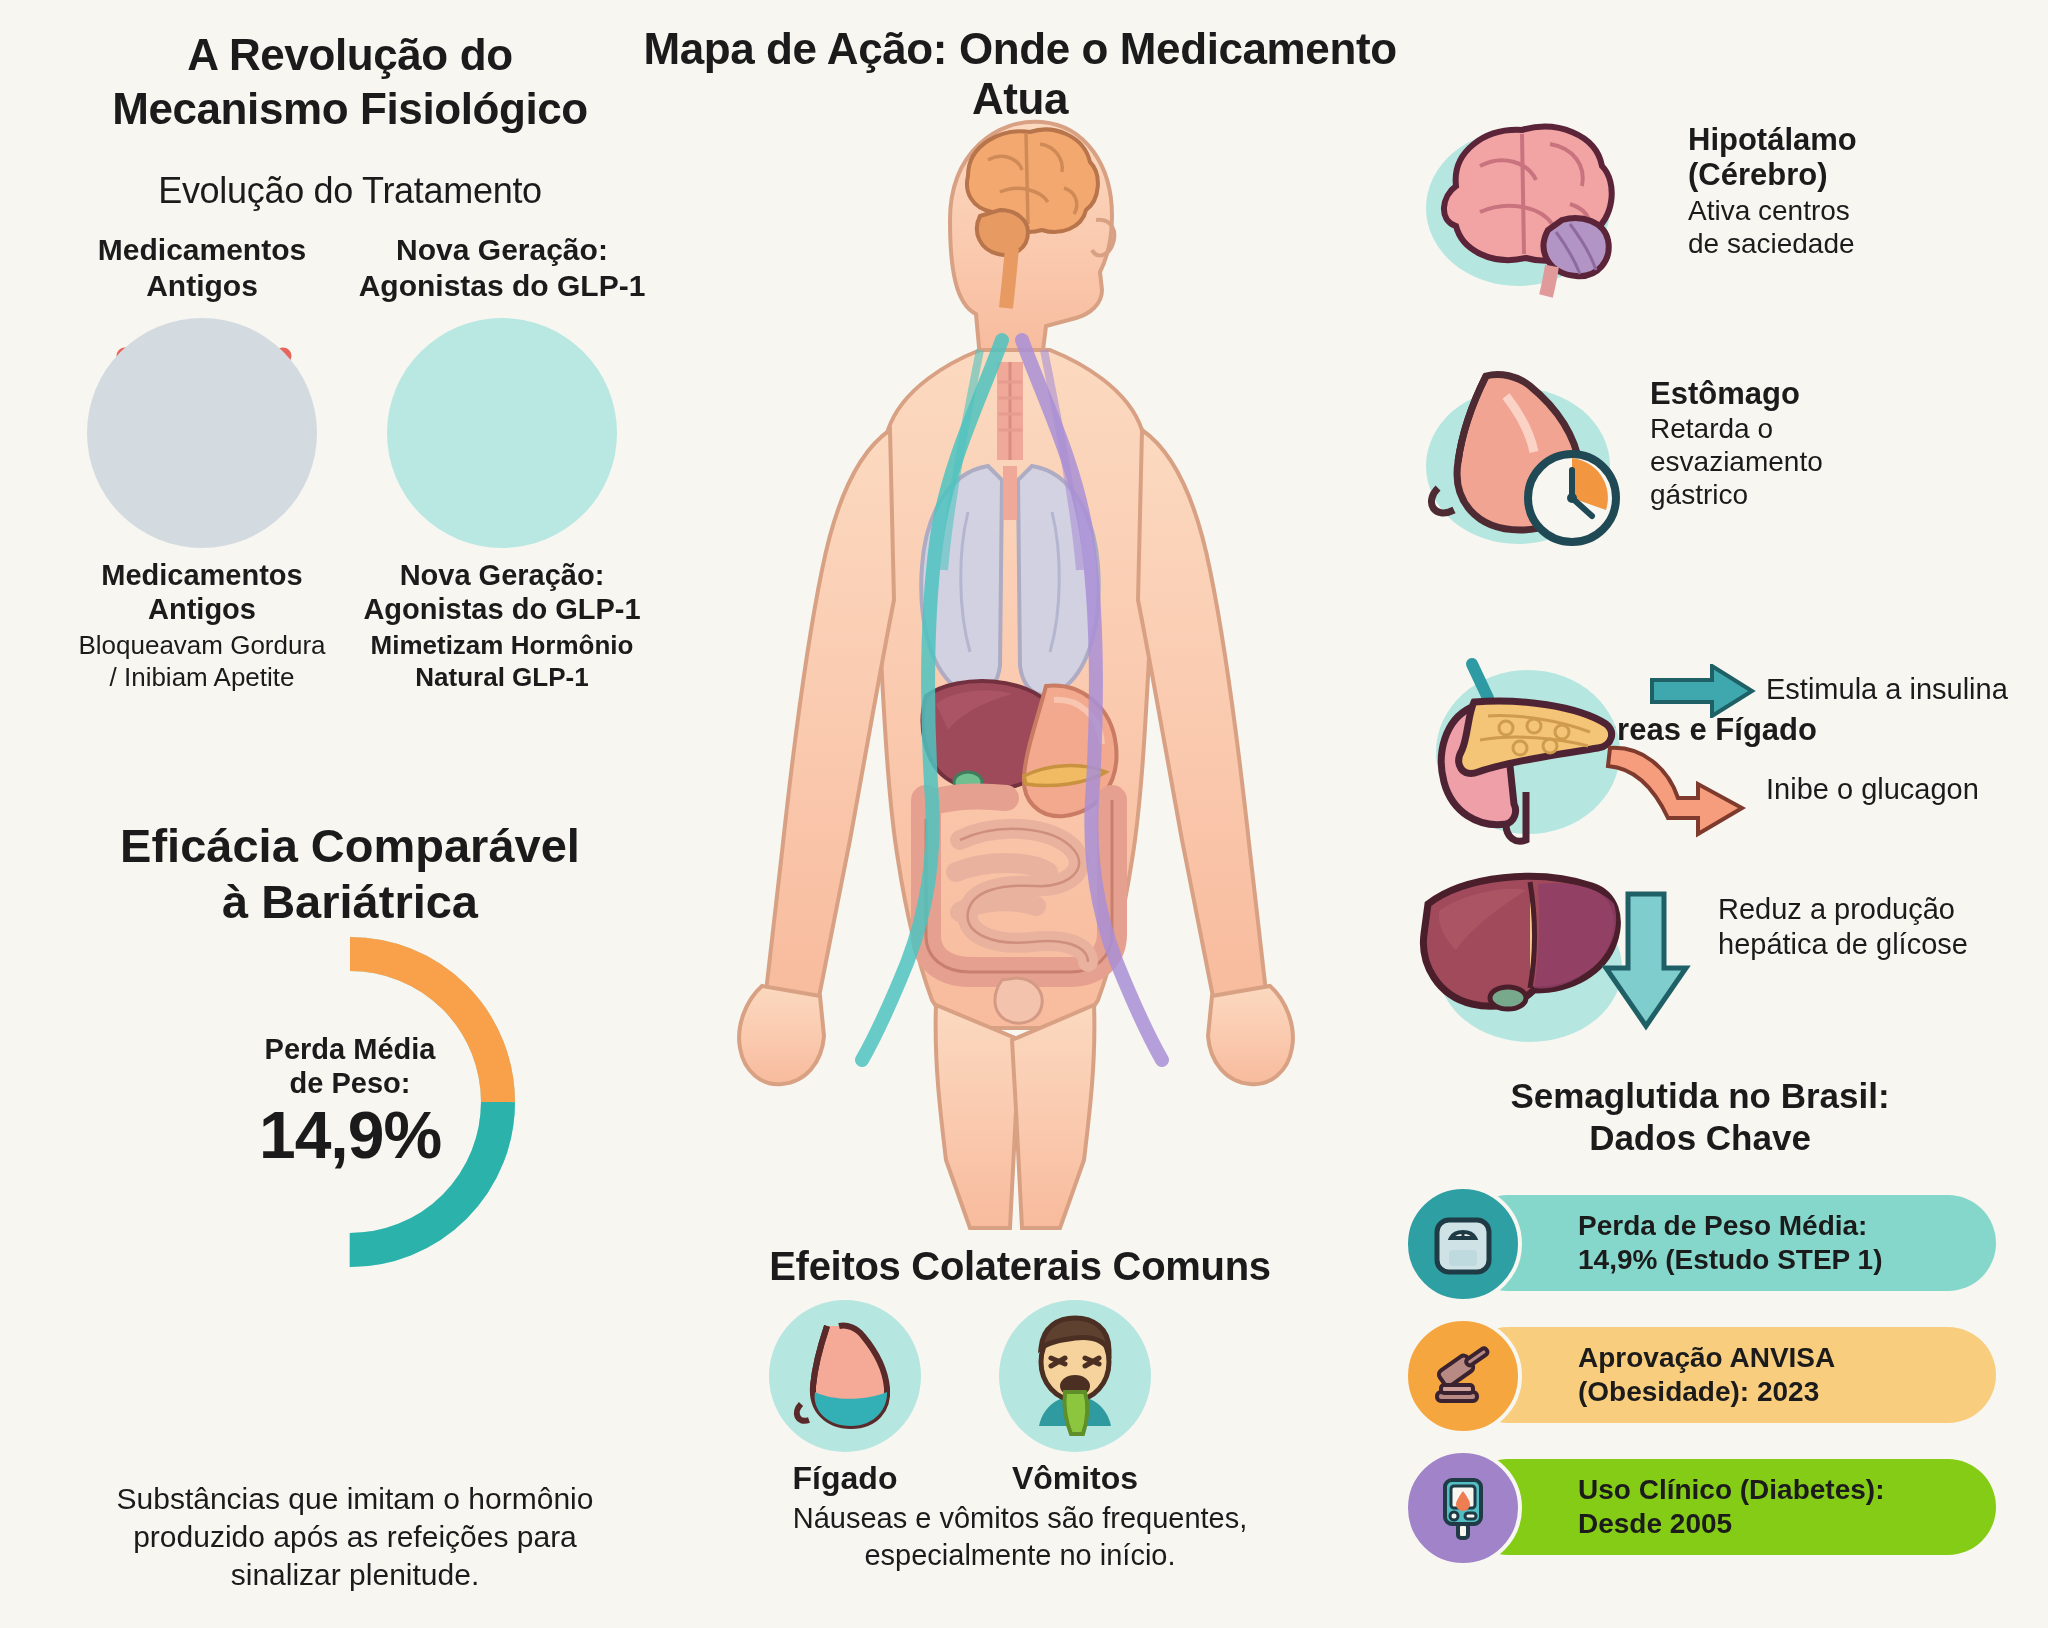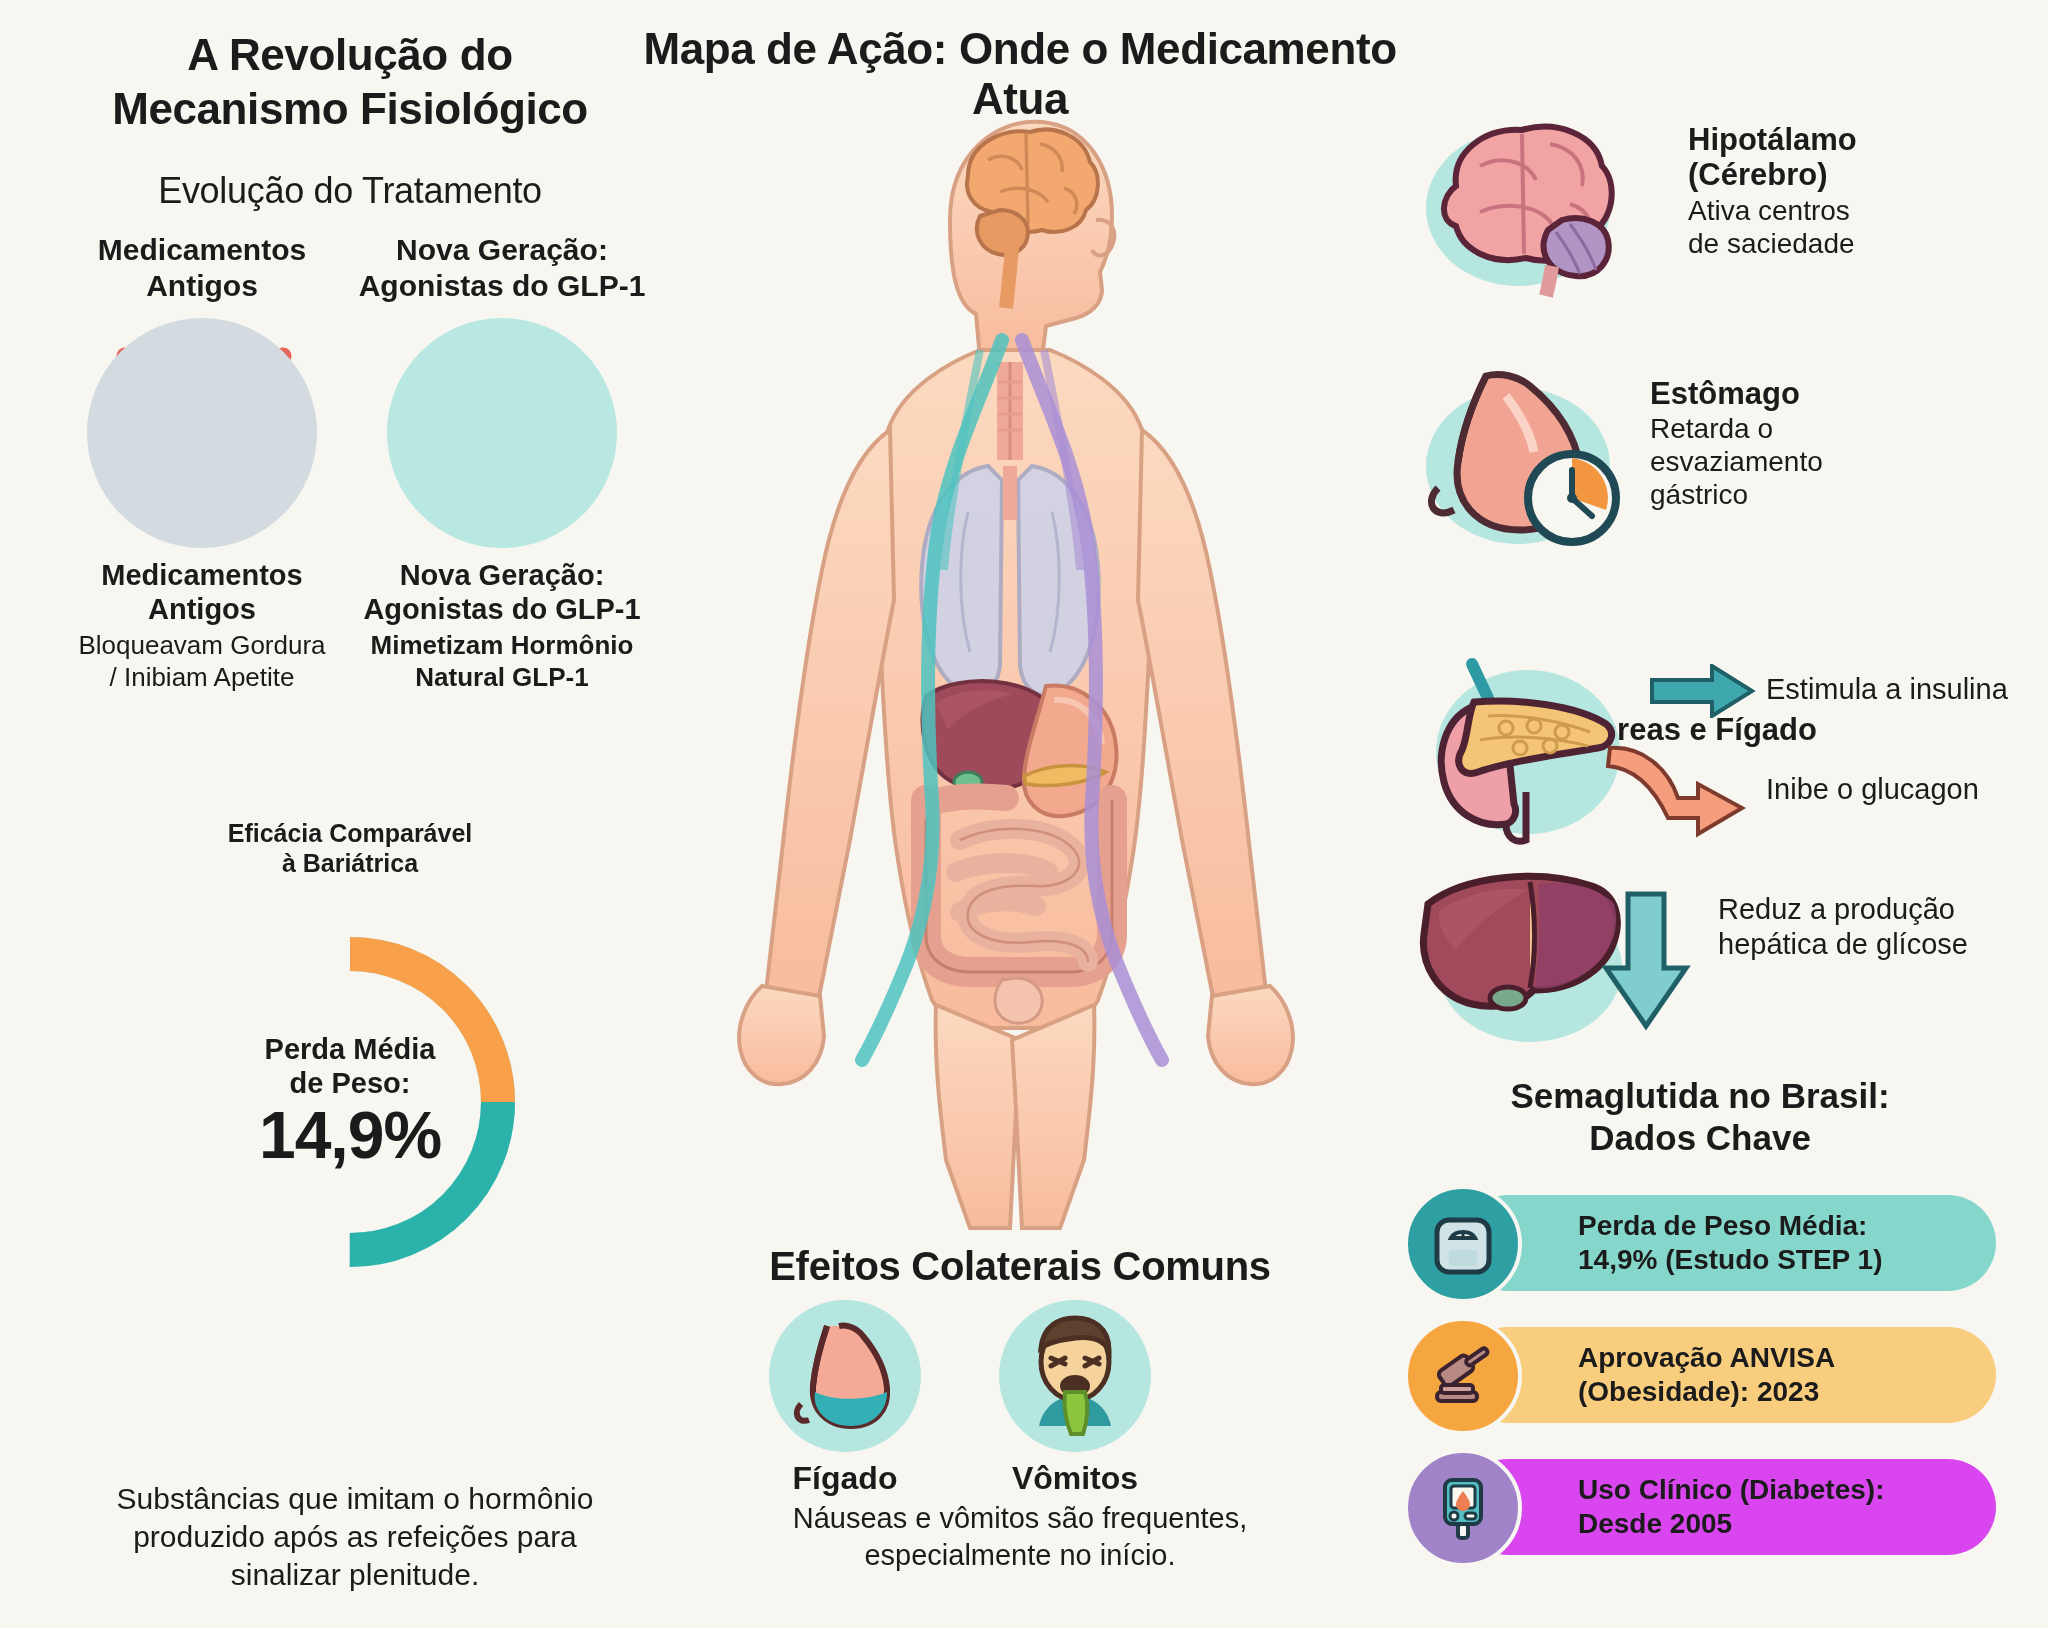--- a/index.html
+++ b/index.html
@@ -38,21 +38,21 @@
   .circ.grey{background:#d3dbe0;}
   .circ.mint{background:#b8e8e1;}
 
   .cmp-foot{margin-top:10px;text-align:center;}
   .cmp-foot .t1{font-size:29px;font-weight:bold;line-height:1.18;}
   .cmp-foot .t2{font-size:26px;line-height:1.2;margin-top:4px;}
 
   
   .donut-title{
     position:absolute;left:40px;top:818px;width:620px;
-    font-size:25px;font-weight:bold;text-align:center;line-height:1.2;
+    font-size:47px;font-weight:bold;text-align:center;line-height:1.2;
   }
   .donut-wrap{position:absolute;left:168px;top:920px;width:364px;height:364px;}
   .donut-center{
     position:absolute;left:50%;top:50%;transform:translate(-50%,-50%);
     width:250px;text-align:center;
   }
   .dc-lab{font-size:29px;font-weight:bold;line-height:1.16;}
   .dc-big{font-size:66px;font-weight:bold;line-height:1.02;margin:2px 0 2px;letter-spacing:-1px;}
   .dc-sub{font-size:25px;line-height:1.16;}
 
@@ -517,21 +517,21 @@
               <rect x="14" y="18" width="34" height="18" rx="5" fill="#b88a83" stroke="#3b2230" stroke-width="4"></rect>
               <rect x="44" y="24" width="24" height="7" rx="3" fill="#b88a83" stroke="#3b2230" stroke-width="4"></rect>
             </g>
             <rect x="10" y="52" width="40" height="9" rx="4" fill="#b88a83" stroke="#3b2230" stroke-width="4"></rect>
             <rect x="14" y="45" width="32" height="8" rx="3" fill="#cfa19a" stroke="#3b2230" stroke-width="4"></rect>
           </svg>
         </div>
       </div>
 
       <div class="key-row">
-        <div class="key-pill" style="background:#d946ef;">
+        <div class="key-pill" style="background:#84cc16;">
           <div class="ktxt">Uso Clínico (Diabetes):<br>Desde 2005</div>
         </div>
         <div class="key-badge" style="background:#a183c9;">
           <svg width="72" height="72" viewBox="0 0 72 72">
             <rect x="18" y="8" width="36" height="44" rx="7" fill="#53bfc4" stroke="#1f3b45" stroke-width="4"></rect>
             <rect x="24" y="14" width="24" height="22" rx="3" fill="#f7f6f1" stroke="#1f3b45" stroke-width="3"></rect>
             <path d="M36 19 C36 19 43 28 43 32 C43 36 40 39 36 39 C32 39 29 36 29 32 C29 28 36 19 36 19 Z" fill="#ef7d52"></path>
             <circle cx="27" cy="44" r="4" fill="#f7f6f1" stroke="#1f3b45" stroke-width="3"></circle>
             <rect x="38" y="41" width="11" height="6" rx="3" fill="#f7f6f1" stroke="#1f3b45" stroke-width="3"></rect>
             <rect x="31" y="52" width="10" height="14" rx="3" fill="#f7f6f1" stroke="#1f3b45" stroke-width="4"></rect>

